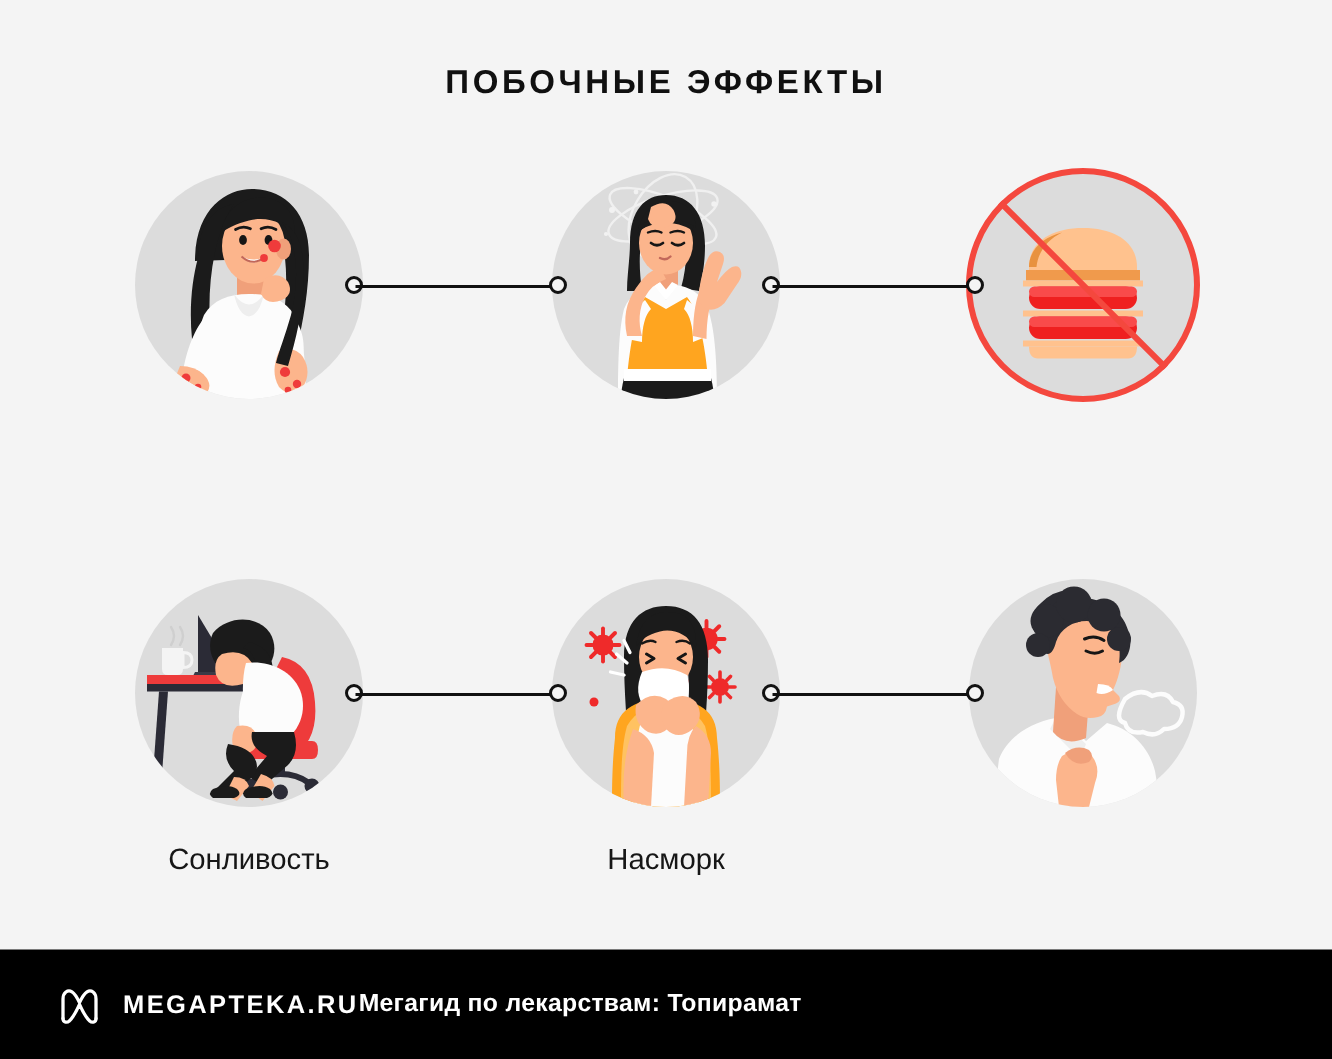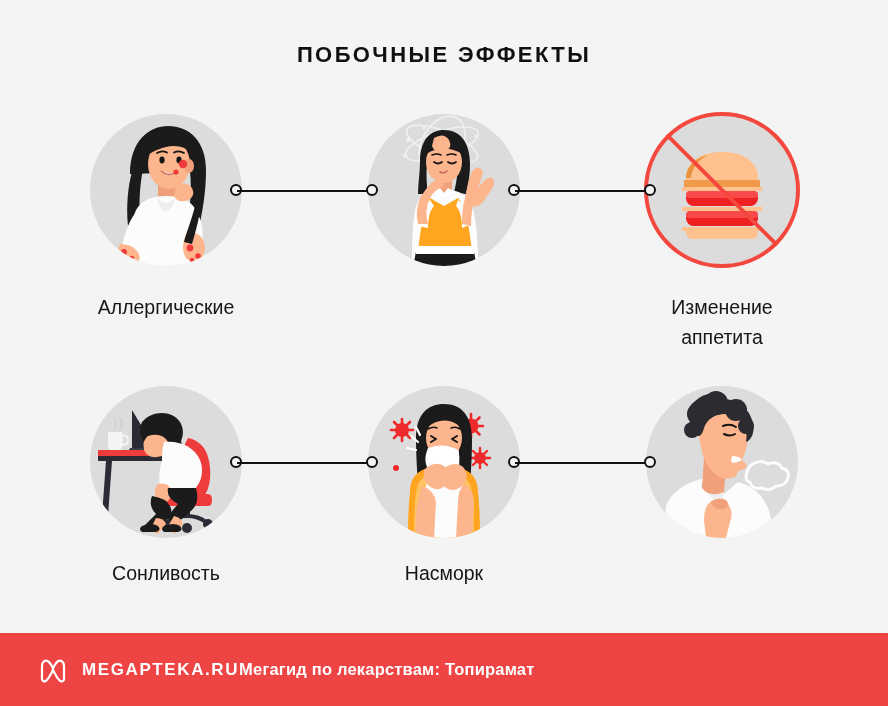--- a/index.html
+++ b/index.html
@@ -113,21 +113,21 @@
   .conn-r2-a { left: 230px; top: 456px; width: 148px; }
   .conn-r2-b { left: 508px; top: 456px; width: 148px; }
 
   
   .footer {
     position: absolute;
     left: 0;
     bottom: 0;
     width: 888px;
     height: 73px;
-    background: #ef4444;
+    background: #000000;
     display: flex;
     align-items: center;
   }
   .footer-logo {
     margin-left: 38px;
     display: flex;
     align-items: center;
   }
   .footer-brand {
     margin-left: 14px;
@@ -216,21 +216,20 @@
             <circle cx="108" cy="142" r="2.8" fill="#ef3b3b"></circle>
             <circle cx="102" cy="146" r="2.2" fill="#ef3b3b"></circle>
 
             <path d="M86 72 q10 -6 16 2 q4 8 -4 12 q-10 4 -14 -4 Z" fill="#fcb58c"></path>
 
             <path d="M98 34 C108 46 110 72 104 96 C100 110 96 120 94 128 L102 130 C108 110 114 86 112 60 C111 46 106 38 98 34 Z" fill="#1b1b1b"></path>
           </svg>
         </div>
       </div>
       <div class="item-label">
-        <div>Аллергические</div>
       </div>
     </div>
 
     <div class="item item-1">
       <div class="circle-wrap">
         <div class="circle-bg">
           <svg class="art" viewBox="0 0 152 152">
 
             <g stroke="#f0f0f0" stroke-width="1.6" fill="none">
               <ellipse cx="74" cy="30" rx="38" ry="13" transform="rotate(-18 74 30)"></ellipse>
@@ -302,24 +301,20 @@
             <rect x="40" y="97" width="72" height="15" rx="7.5" fill="#ef2020"></rect>
             <rect x="40" y="97" width="72" height="7" rx="3.5" fill="#f94b4b"></rect>
 
             <path d="M36 113 h80 v4 h-80 z" fill="#ffc28e"></path>
 
             <path d="M40 117 h72 q0 8 -6 8 h-60 q-6 0 -6 -8 Z" fill="#ffc28e"></path>
           </svg>
         </div>
         <div class="ban-ring"></div>
         <div class="ban-slash"></div>
-      </div>
-      <div class="item-label">
-        <div>Изменение</div>
-        <div>аппетита</div>
       </div>
     </div>
   </div>
 
   <div class="row row-2">
 
     <div class="item item-0">
       <div class="circle-wrap">
         <div class="circle-bg">
           <svg class="art" viewBox="0 0 152 152">

